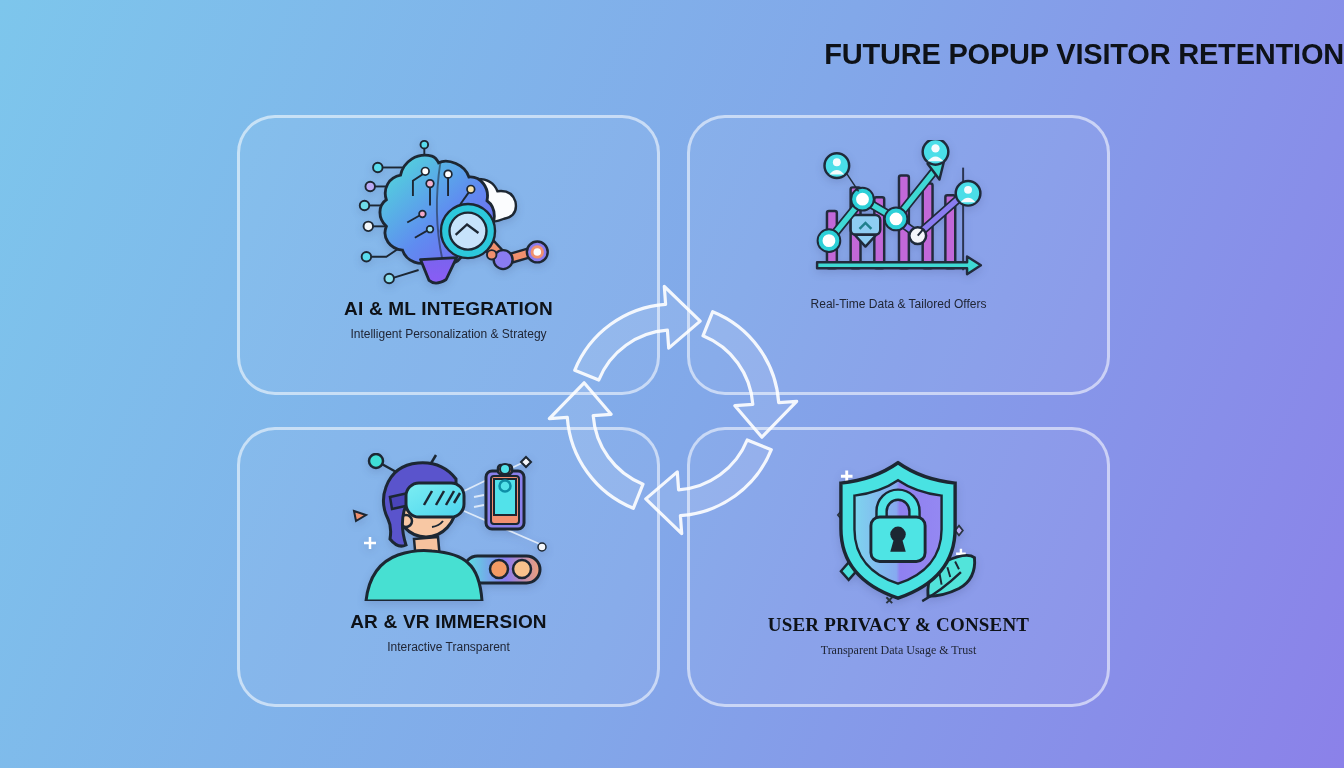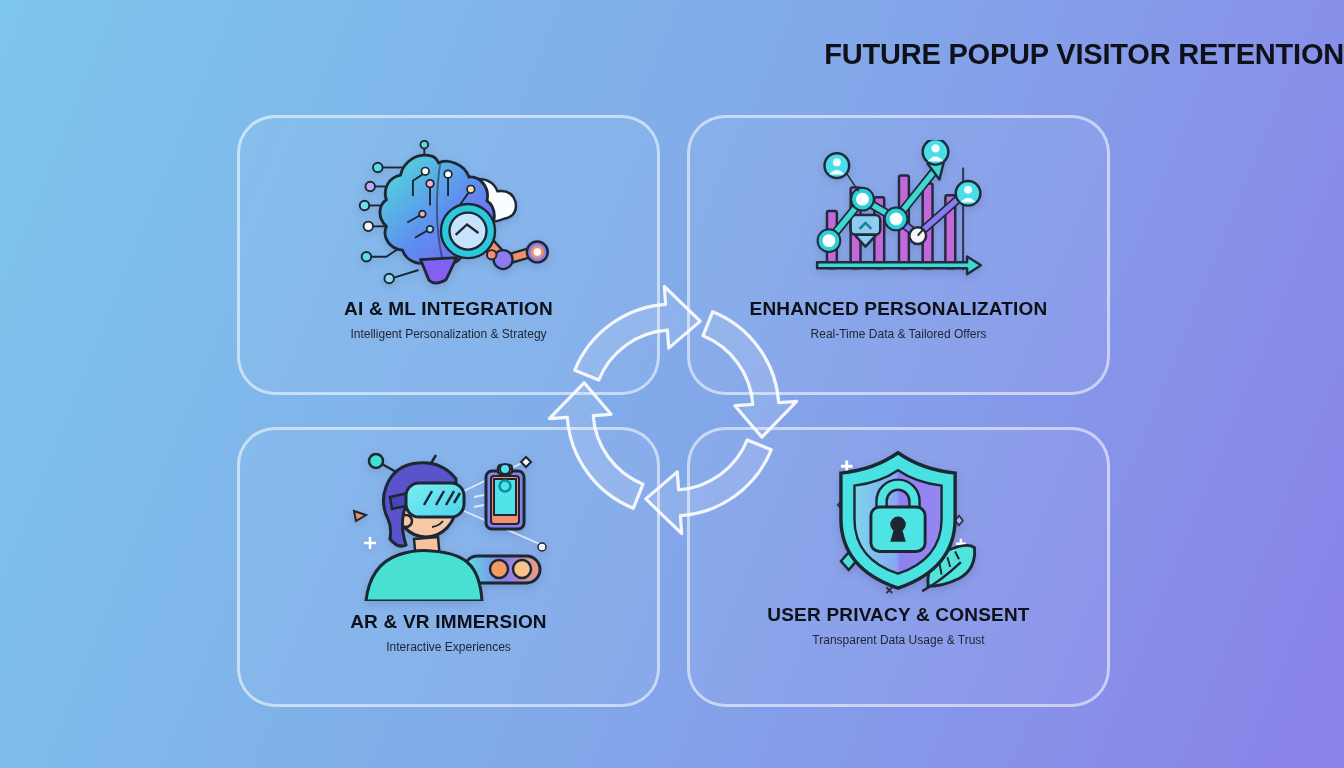--- a/index.html
+++ b/index.html
@@ -21,21 +21,21 @@
   }
   .card{
     position:absolute;width:423px;height:280px;box-sizing:border-box;
     border:3px solid var(--card-border);border-radius:38px;
     background:var(--card-fill);
     display:flex;flex-direction:column;align-items:center;padding-top:20px;
   }
   .card-tl{left:237px;top:115px;}
   .card-tr{left:687px;top:115px;}
   .card-bl{left:237px;top:427px;padding-top:21px;}
-  .card-br{left:687px;top:427px;padding-top:14px;}
+  .card-br{left:687px;top:427px;padding-top:24px;font-family:Liberation Serif, serif;}
   .icon-wrap{height:152px;display:flex;align-items:center;justify-content:center;}
   .icon-wrap svg{filter:drop-shadow(0 3px 4px rgba(30,40,90,0.16));}
   .card-heading{font-size:19px;font-weight:700;color:var(--heading);margin-top:8px;letter-spacing:0.2px;text-align:center;}
   .card-sub{font-size:12px;font-weight:400;color:var(--subtext);margin-top:7px;text-align:center;}
   .cycle{position:absolute;left:523px;top:260px;width:300px;height:300px;}
 </style>
 </head>
 <body>
 
 <div class="stage">
@@ -167,21 +167,20 @@
               <path d="M-8,9.5 Q0,0 8,9.5 Z" fill="#f4fbfd"></path>
           </g>
           <g transform="translate(163,54)">
             <circle r="12.5" fill="#4adee8" stroke="#1f2a3a" stroke-width="2.5"></circle>
             <circle cy="-3.5" r="4" fill="#f4fbfd"></circle>
               <path d="M-7.5,9 Q0,0 7.5,9 Z" fill="#f4fbfd"></path>
           </g>
         </g>
       </svg>
     </div>
-    <div class="card-heading">ENHANCED PERSONALIZATION</div>
     <div class="card-sub">Real-Time Data &amp; Tailored Offers</div>
   </div>
 
   <div class="card card-bl">
     <div class="icon-wrap">
       <svg width="205" height="148" viewBox="0 0 205 148">
         <defs>
           <linearGradient id="gVisor" x1="0" y1="0" x2="1" y2="1">
             <stop offset="0" stop-color="#7ceef2"></stop>
               <stop offset="1" stop-color="#4cd4ee"></stop>
@@ -233,21 +232,21 @@
         <rect x="60" y="30" width="58" height="34" rx="13" fill="url(#gVisor)" stroke="#1c2733" stroke-width="3"></rect>
         <g stroke="#1c2733" stroke-width="2.5" fill="none">
           <path d="M78,52 l8,-14"></path>
             <path d="M90,52 l8,-14"></path>
             <path d="M100,52 l8,-14"></path>
             <path d="M108,50 l6,-10"></path>
         </g>
       </svg>
     </div>
     <div class="card-heading">AR &amp; VR IMMERSION</div>
-    <div class="card-sub">Interactive Experiences</div>
+    <div class="card-sub">Interactive Transparent</div>
   </div>
 
   <div class="card card-br">
     <div class="icon-wrap">
       <svg width="175" height="150" viewBox="0 0 175 155">
         <defs>
           <linearGradient id="gShieldIn" x1="0" y1="0" x2="1" y2="0">
             <stop offset="0" stop-color="#7ed4ee"></stop>
               <stop offset="0.48" stop-color="#86aaf0"></stop>
             <stop offset="0.52" stop-color="#8f80f0"></stop>

